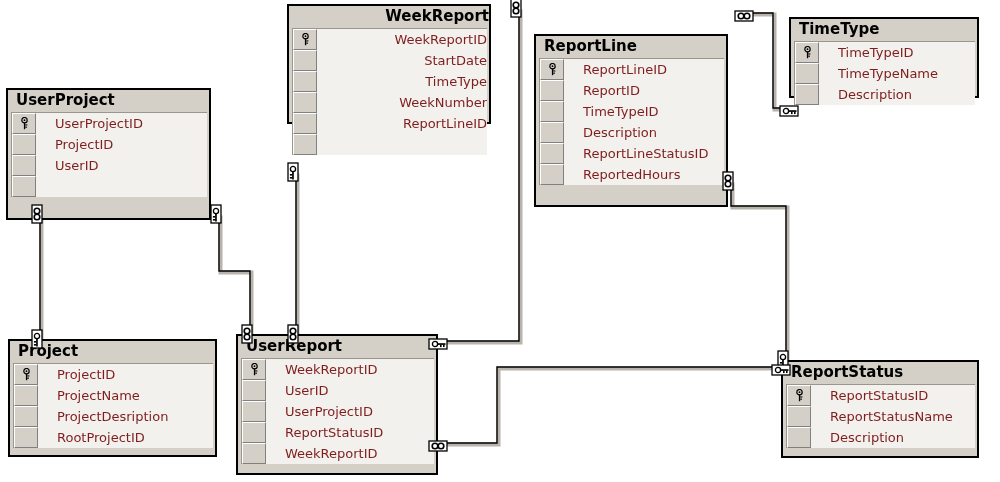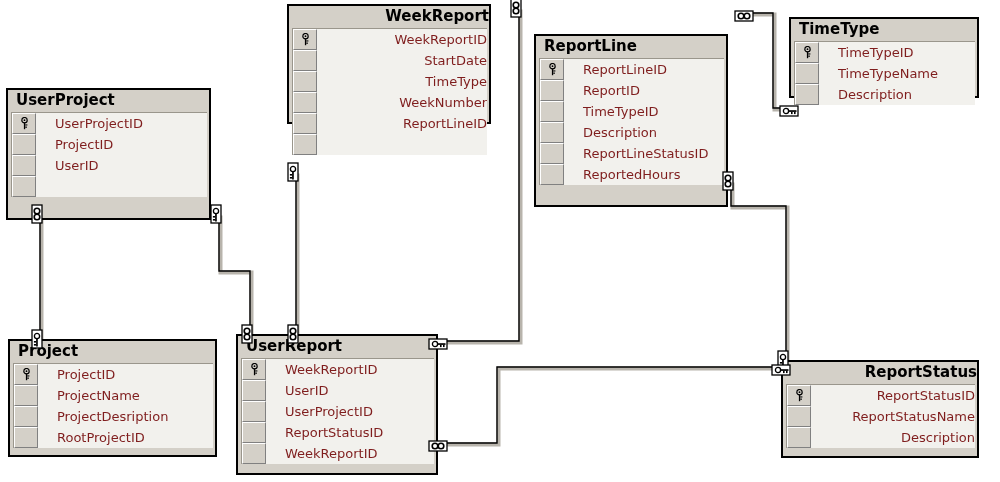--- a/index.html
+++ b/index.html
@@ -277,21 +277,21 @@
           <div class="fld">
             <div class="fld-gutter"></div>
             <div class="fld-name">ReportStatusID</div>
           </div>
           <div class="fld">
             <div class="fld-gutter"></div>
             <div class="fld-name">WeekReportID</div>
           </div>
         </div>
       </div>
-      <div class="tbl" style="left: 781px; top: 360px; width: 198px; height: 98px; text-align: right;">
+      <div class="tbl" style="left: 781px; top: 360px; width: 198px; height: 98px;">
         <div class="tbl-title">ReportStatus</div>
         <div class="tbl-body">
           <div class="fld">
             <div class="fld-gutter">
               <svg class="keyglyph" viewBox="0 0 11 13">
                 <circle cx="5.5" cy="3.2" r="2.7" fill="none" stroke="#000" stroke-width="1.2"></circle>
                 <circle cx="5.5" cy="3.2" r="0.9" fill="#000"></circle>
                 <rect x="4.9" y="5.6" width="1.3" height="6.6" fill="#000"></rect>
                 <rect x="6.2" y="7.4" width="2.2" height="1.1" fill="#000"></rect>
                 <rect x="6.2" y="9.6" width="1.8" height="1.1" fill="#000"></rect>

